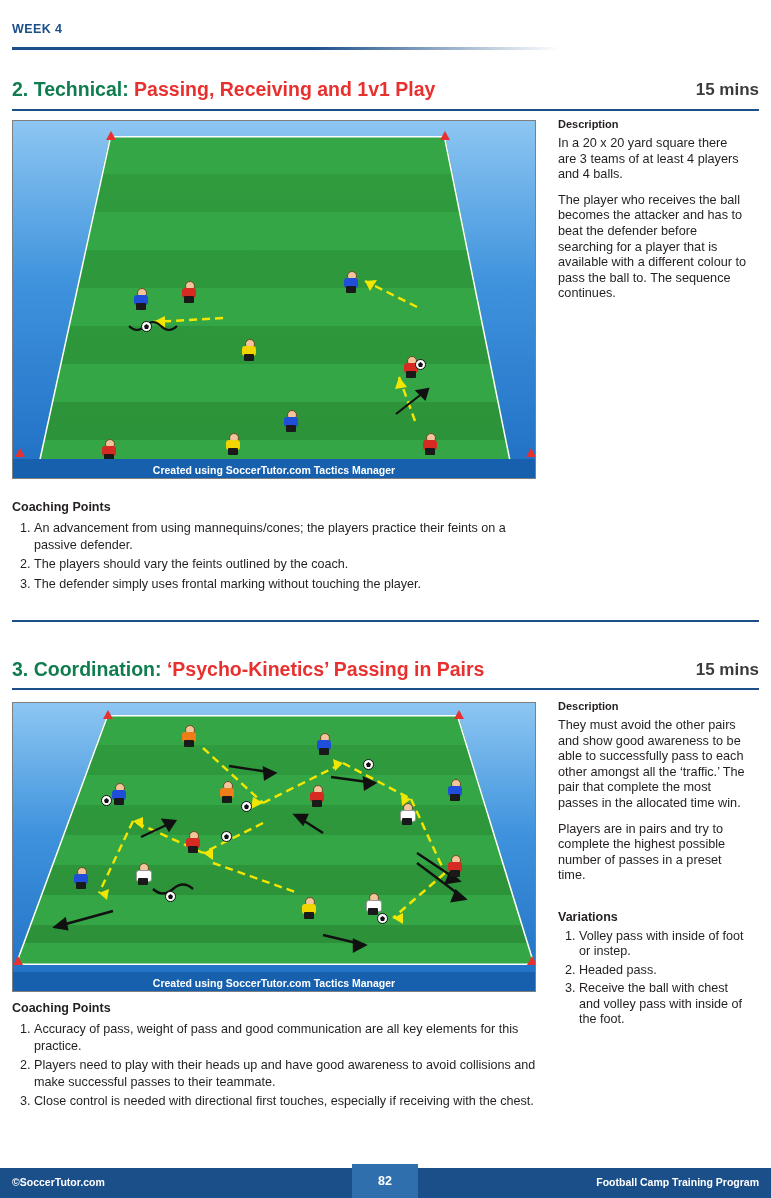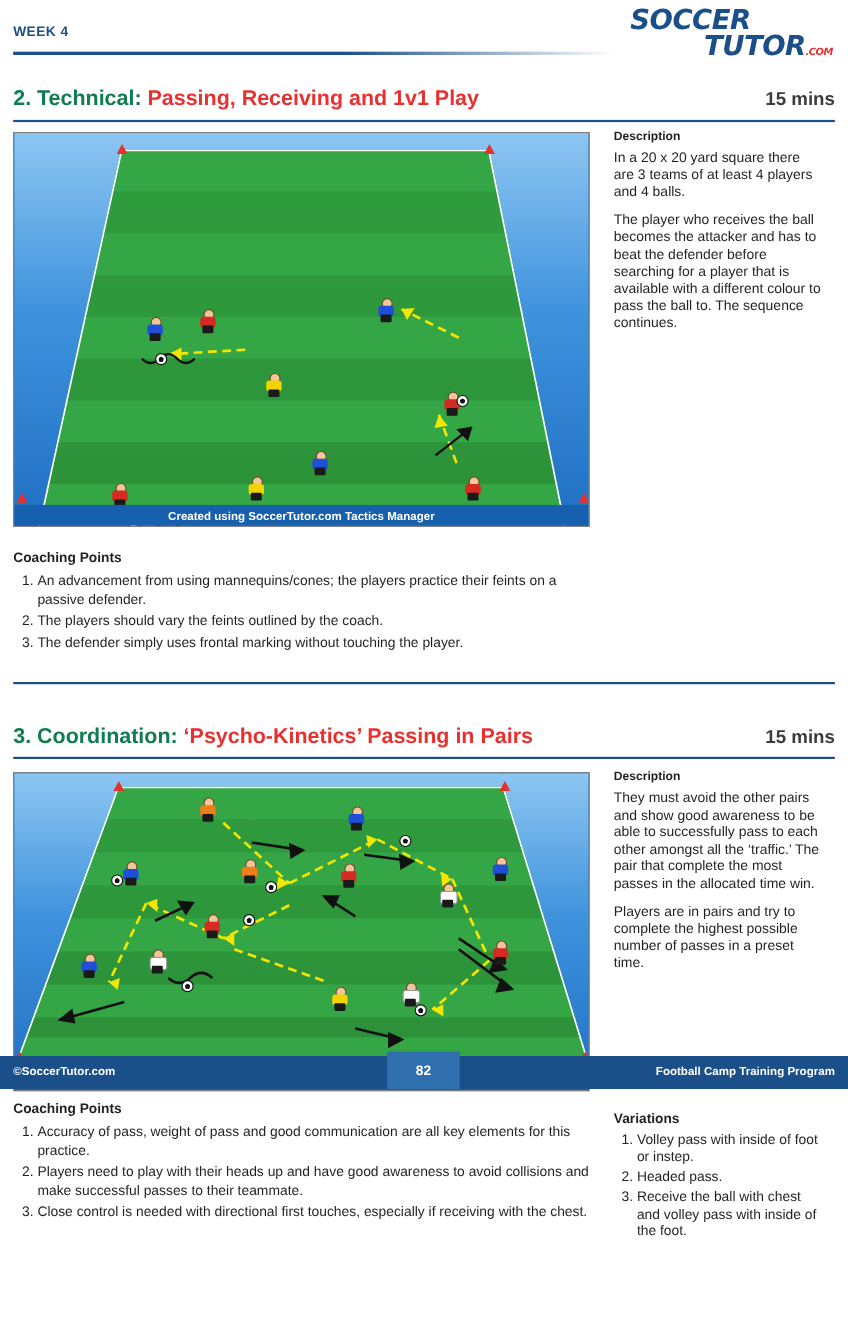--- a/index.html
+++ b/index.html
@@ -4,21 +4,21 @@
 <style>
   html,body{margin:0;padding:0;}
   body{
     width:771px;height:1198px;
     background:#ffffff;
     font-family:"Liberation Sans", sans-serif;
     color:#231f20;
     position:relative;
     overflow:hidden;
   }
-  .page{position:relative;width:771px;height:990px;}
+  .page{position:relative;width:771px;height:1198px;}
 
   
   .header{position:absolute;left:0;top:0;width:771px;height:62px;}
   .week{position:absolute;left:12px;top:22px;font-size:12.5px;font-weight:bold;color:#1b4f8a;letter-spacing:.4px;}
   .header-rule{position:absolute;left:12px;top:47px;width:547px;height:3px;
      background:linear-gradient(to right,#1b4f8a 0%,#1b4f8a 55%,#ffffff 100%);}
   .logo{position:absolute;right:12px;top:6px;width:186px;height:46px;}
   .logo .l1{font-family:"DejaVu Sans", sans-serif;font-weight:bold;font-style:italic;font-size:25px;color:#1b4f8a;letter-spacing:-.5px;line-height:24px;}
   .logo .l2{font-family:"DejaVu Sans", sans-serif;font-weight:bold;font-style:italic;font-size:25px;color:#1b4f8a;letter-spacing:-.5px;line-height:24px;text-align:right;padding-right:2px;}
   .logo .dotcom{font-size:9px;color:#e8312f;font-weight:bold;font-style:italic;}
@@ -73,24 +73,20 @@
   .pagebox span{display:block;text-align:center;line-height:34px;color:#ffffff;font-size:12.5px;font-weight:bold;}
 </style>
 </head>
 <body>
 
 <div class="page">
 
   <div class="header">
     <div class="week">WEEK 4</div>
     <div class="header-rule"></div>
-    <div class="logo">
-      <div class="l1"><span>SOCCER</span></div>
-      <div class="l2"><span>TUTOR</span><span class="dotcom">.COM</span></div>
-    </div>
   </div>
 
   <div class="sec-title" style="top:78px;">
     <span class="num">2.</span>
     <span class="topic">Technical:</span>
     <span class="name">Passing, Receiving and 1v1 Play</span>
   </div>
   <div class="mins" style="top:80px;">15 mins</div>
   <div class="sec-rule" style="top:109px;"></div>
 
@@ -374,21 +370,21 @@
     <div class="created-bar"></div>
     <div class="created-txt">Created using SoccerTutor.com Tactics Manager</div>
   </div>
 
   <div class="desc" style="left:558px;top:700px;">
     <h4>Description</h4>
     <p>They must avoid the other pairs and show good awareness to be able to successfully pass to each other amongst all the ‘traffic.’ The pair that complete the most passes in the allocated time win.</p>
     <p>Players are in pairs and try to complete the highest possible number of passes in a preset time.</p>
   </div>
 
-  <div class="var" style="left:558px;top:1010px;">
+  <div class="var" style="left:558px;top:910px;">
     <h4>Variations</h4>
     <ol>
       <li>Volley pass with inside of foot or instep.</li>
       <li>Headed pass.</li>
       <li>Receive the ball with chest and volley pass with inside of the foot.</li>
     </ol>
   </div>
 
   <div class="cp" style="top:1001px;">
     <h4>Coaching Points</h4>

